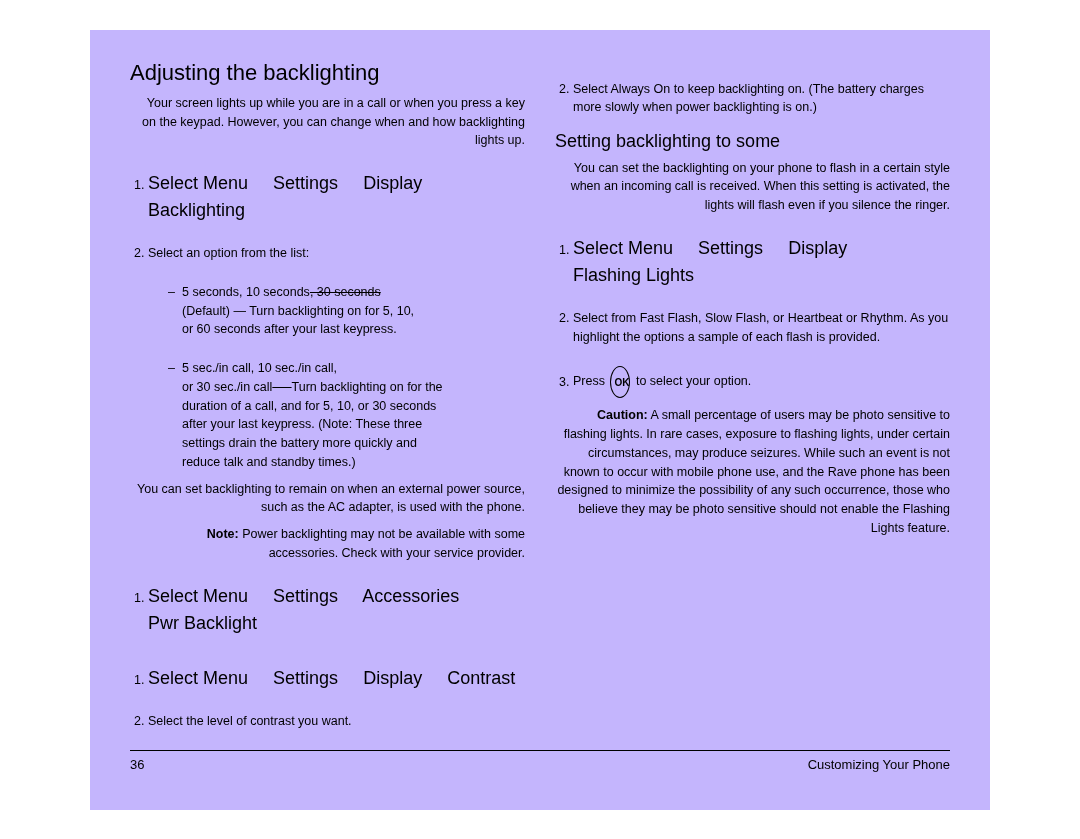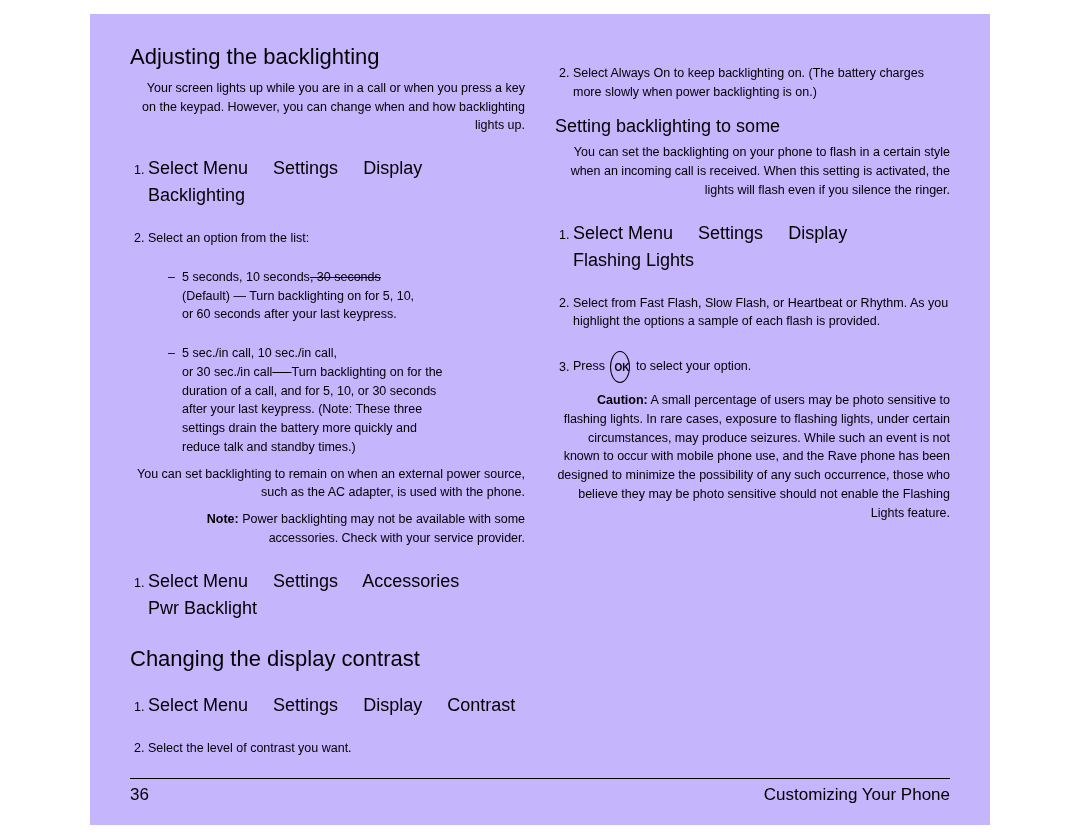--- a/index.html
+++ b/index.html
@@ -103,21 +103,21 @@
     .full-width-section {
       margin-top: 16px;
     }
     .footer {
       display: flex;
       justify-content: space-between;
       align-items: center;
       border-top: 1.5px solid #000;
       padding-top: 6px;
       margin-top: 20px;
-      font-size: 17px;
+      font-size: 13px;
     }
     .strikethrough {
       text-decoration: line-through;
     }
   </style>
 </head>
 <body>
 
 <div class="page">
   <div class="two-col">
@@ -218,21 +218,20 @@
       </ol>
 
       <p class="body-text">
         <span class="caution-bold">Caution:</span>
         <span>A small percentage of users may be photo sensitive to flashing lights. In rare cases, exposure to flashing lights, under certain circumstances, may produce seizures. While such an event is not known to occur with mobile phone use, and the Rave phone has been designed to minimize the possibility of any such occurrence, those who believe they may be photo sensitive should not enable the Flashing Lights feature.</span>
       </p>
     </div>
   </div>
 
   <div class="full-width-section">
-    <h1 class="section-title">Changing the display contrast</h1>
     <ol class="numbered-list">
       <li>
         <span class="menu-path">
           <span>Select Menu</span>
           &nbsp;&nbsp;&nbsp;
           <span>Settings</span>
           &nbsp;&nbsp;&nbsp;
           <span>Display</span>
           &nbsp;&nbsp;&nbsp;
           <span>Contrast</span>

